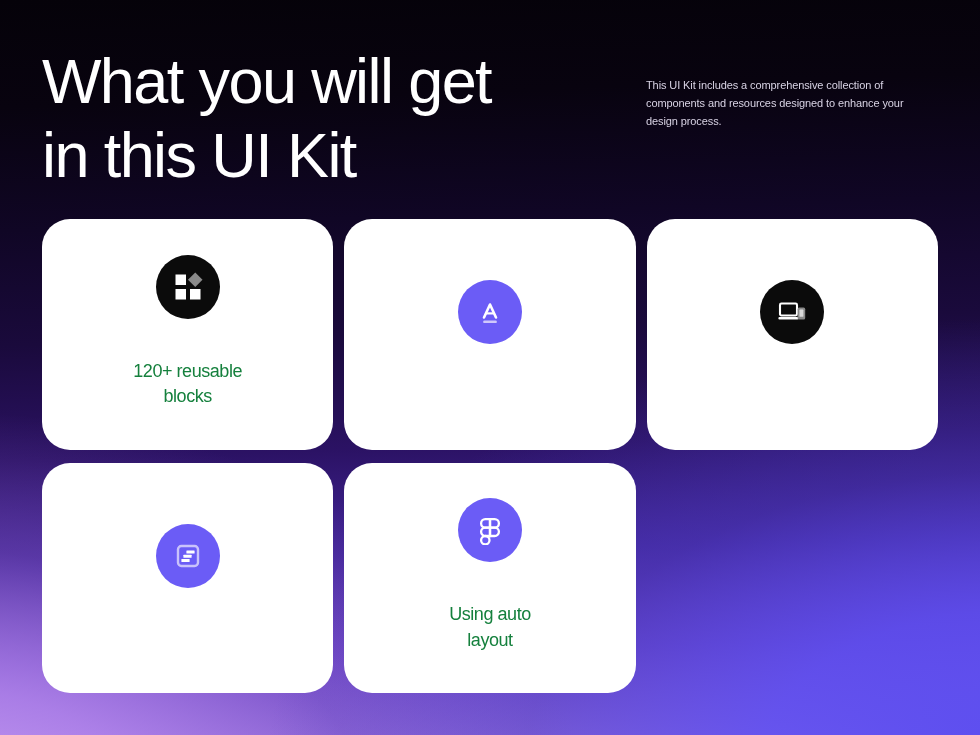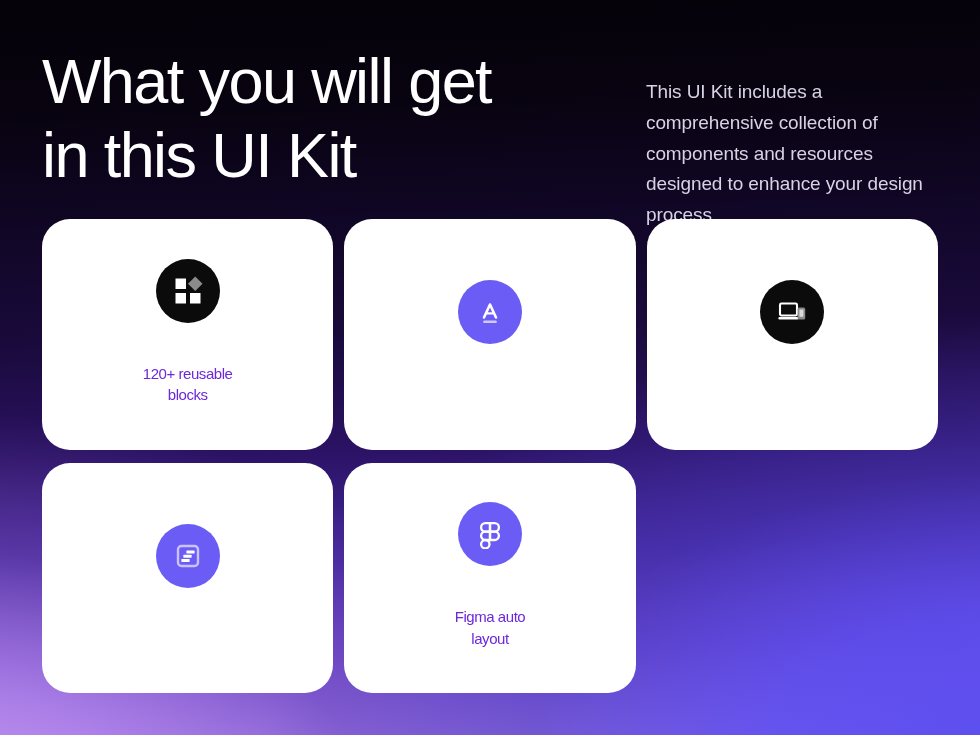--- a/index.html
+++ b/index.html
@@ -46,21 +46,21 @@
     color:#ffffff;
     font-size:63px;
     line-height:1.17;
     font-weight:400;
     letter-spacing:-1.6px;
     max-width:560px;
     white-space:pre-line;
   }
   .subcopy {
     color:#d8d3e4;
-    font-size:19px;
+    font-size:11px;
     line-height:1.62;
     font-weight:400;
     width:292px;
     margin-top:32px;
     letter-spacing:-0.1px;
   }
 
   
   .grid {
     position:absolute;
@@ -87,22 +87,22 @@
     display:flex;
     align-items:center;
     justify-content:center;
     margin-bottom:40px;
     flex:none;
   }
   .icon-wrap.dark   { background:#0b0b0b; }
   .icon-wrap.purple { background:#6B5CF6; }
 
   .card-label {
-    color:#6d28d9;
-    font-size:15px;
+    color:#15803d;
+    font-size:18px;
     line-height:1.42;
     font-weight:400;
     text-align:center;
     letter-spacing:-0.45px;
     white-space:pre-line;
   }
   
   .grid .card:nth-child(n+4) .icon-wrap { margin-bottom:40px; }
 </style>
 </head>
@@ -167,18 +167,18 @@
     <div class="card">
       <div class="icon-wrap purple">
         <svg width="30" height="30" viewBox="0 0 30 30" aria-hidden="true" fill="none" stroke="#ffffff" stroke-width="2.3">
           <path d="M15 4.2 H10.3 a4.2 4.2 0 0 0 0 8.4 H15 Z"></path>
           <path d="M15 4.2 H19.7 a4.2 4.2 0 0 1 0 8.4 H15 Z"></path>
           <path d="M15 12.6 H10.3 a4.2 4.2 0 0 0 0 8.4 H15 Z"></path>
           <path d="M15 12.6 H19.7 a4.2 4.2 0 0 1 0 8.4 H15 Z"></path>
           <circle cx="10.3" cy="25.2" r="4.2"></circle>
         </svg>
       </div>
-      <div class="card-label">Figma auto
+      <div class="card-label">Using auto
 layout</div>
     </div>
 
   </div>
 </div>
 
 </body></html>

